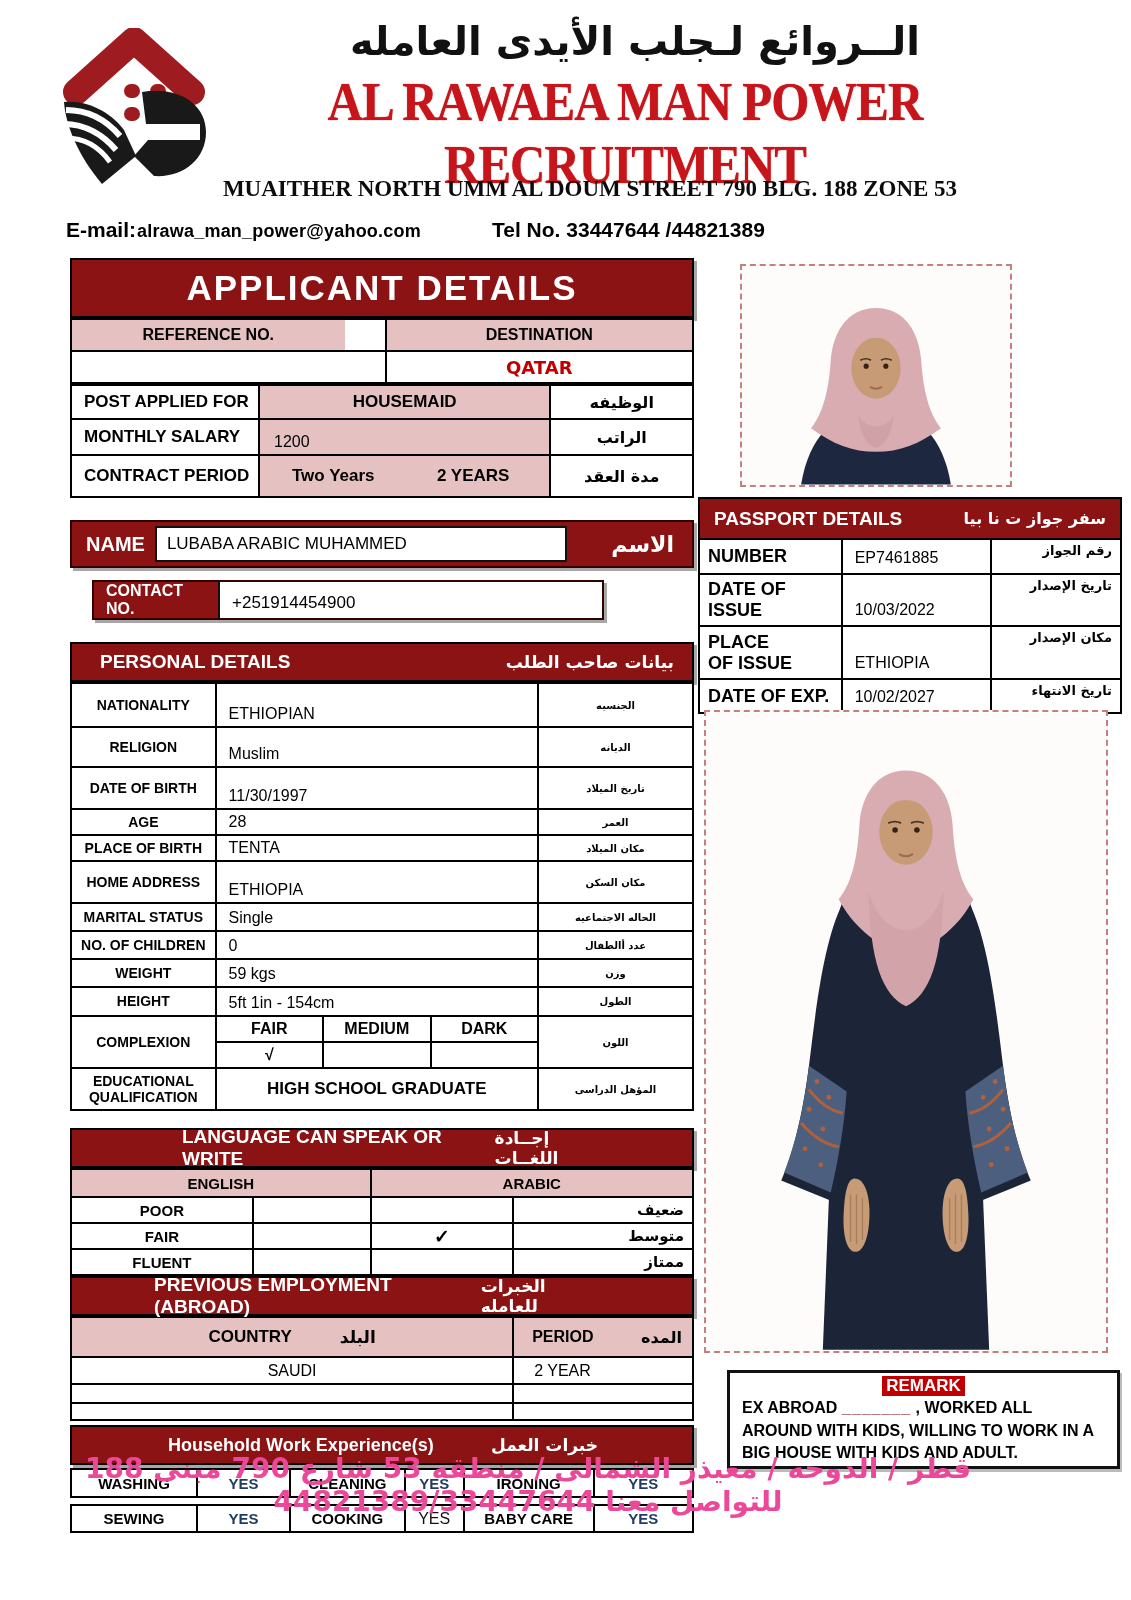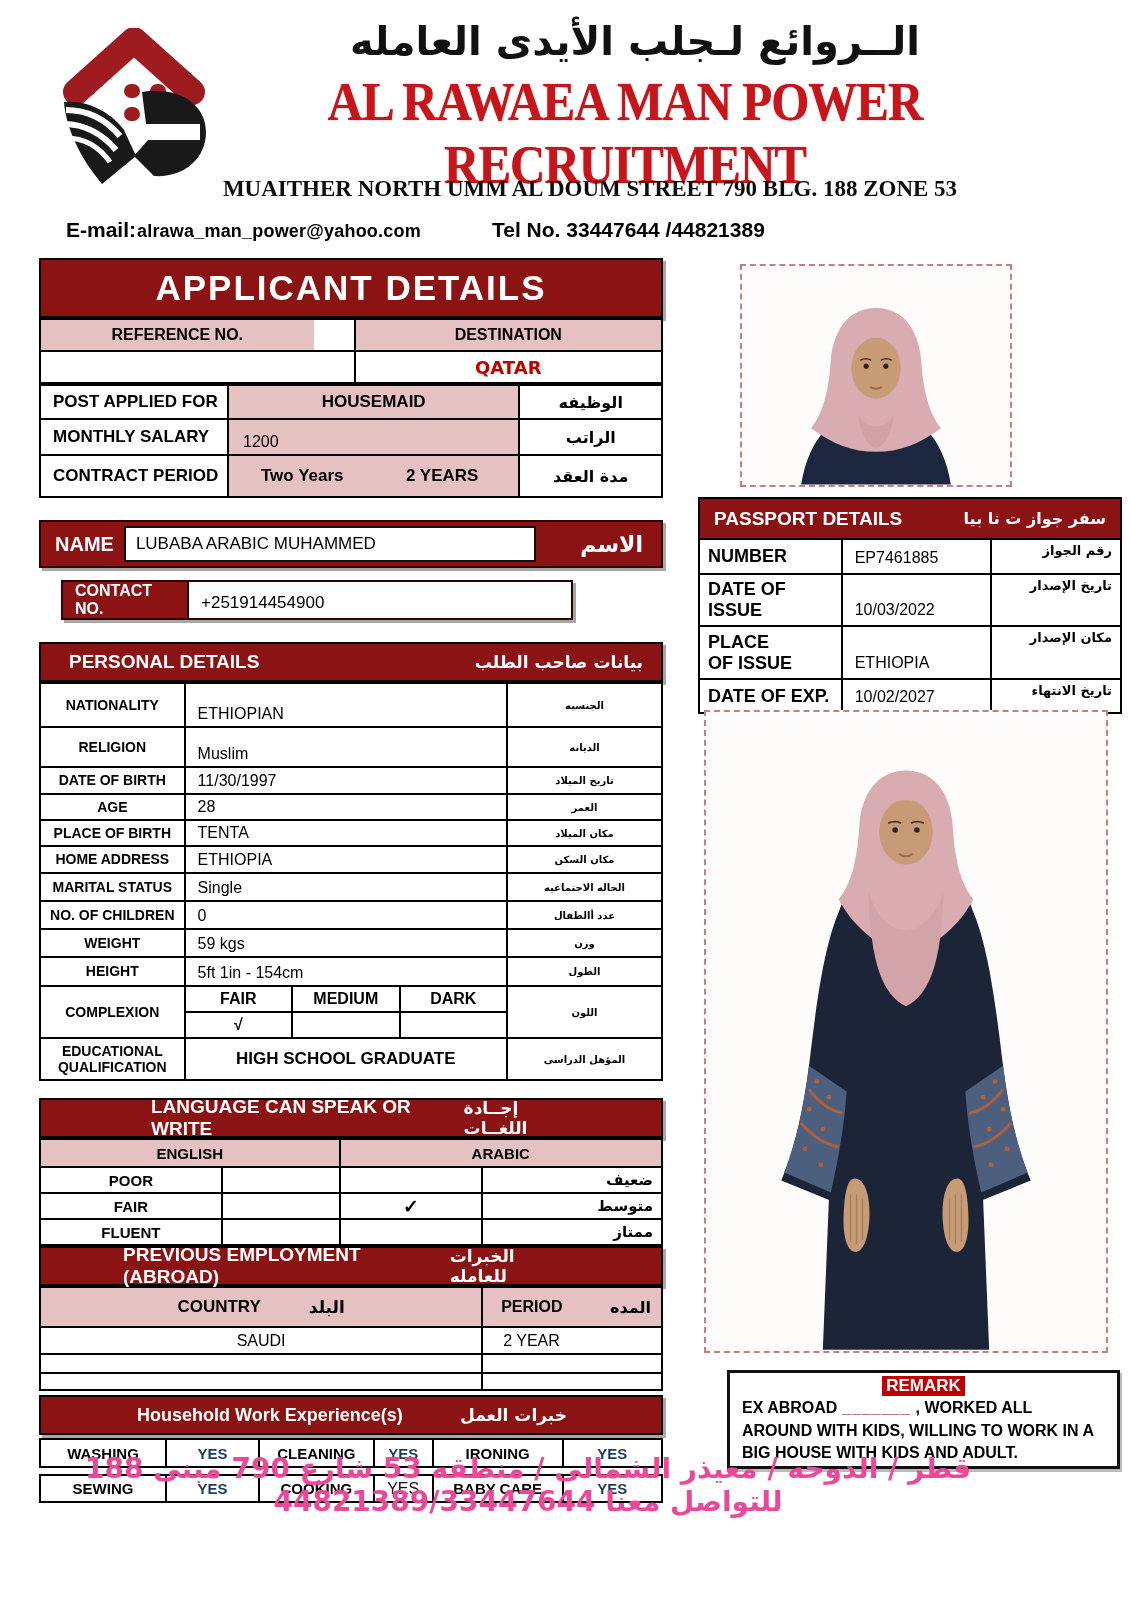--- a/index.html
+++ b/index.html
@@ -26,21 +26,21 @@
   .hdr-address {
     position:absolute; left:120px; top:176px; width:940px; text-align:center;
     font-family:"Liberation Serif", serif; font-weight:bold; font-size:23px; color:#0c0c0c;
   }
   .hdr-contact { position:absolute; left:4px; top:218px; width:1131px; height:30px; }
   .email-label { position:absolute; left:62px; top:0; font-size:21px; font-weight:bold; }
   .email-value { position:absolute; left:133px; top:3px; font-size:18px; font-weight:bold; letter-spacing:0.2px; }
   .tel-value   { position:absolute; left:488px; top:0; font-size:21px; font-weight:bold; }
 
   
-  .left-col { position:absolute; left:39px; top:258px; width:624px;border-radius:16px; }
+  .left-col { position:absolute; left:70px; top:258px; width:624px;border-radius:16px; }
   .maroon { background:#8b1313; color:#fff; }
   .pinkbg { background:#e5c1c1; }
   .tbl { border:2px solid #000; background:#fff; }
   .trow { display:flex; border-top:2px solid #000; align-items:stretch; }
   .trow:first-child { border-top:none; }
   .tcell { border-left:2px solid #000; display:flex; align-items:center; min-width:0; }
   .tcell:first-child { border-left:none; }
 
   .applicant-title {
     height:60px; border:2px solid #000; display:flex; align-items:center; justify-content:center;
@@ -84,21 +84,21 @@
     height:40px; display:flex; align-items:center; justify-content:space-between;
     border:2px solid #000; padding:0 18px 0 28px; font-weight:bold; font-size:19px;
     box-shadow:3px 3px 0 rgba(60,60,60,.45);
   }
   .sec-hdr .ar { font-size:17px; font-weight:bold; }
 
   .personal { margin-top:22px; }
   .p-label { width:23%; justify-content:center; font-weight:bold; font-size:14px; text-align:center; line-height:1.15; }
   .p-value { width:52%; padding-left:12px; font-size:16px; align-items:flex-end; padding-bottom:3px; }
   .p-ar { width:25%; justify-content:center; font-weight:bold; font-size:10px; }
-  .ph42{height:42px;} .ph40{height:40px;} .ph27{height:27px;} .ph26{height:26px;}
+  .ph42{height:42px;} .ph40{height:40px;} .ph27{height:42px;} .ph26{height:26px;}
   .ph28{height:28px;} .ph29{height:29px;} .ph52{height:52px;} .phe{height:42px;}
   .cplx-wrap { flex-direction:column; align-items:stretch; padding:0; }
   .cplx-row { display:flex; flex:1; border-top:2px solid #000; }
   .cplx-row:first-child { border-top:none; }
   .cplx-cell { border-left:2px solid #000; flex:1; display:flex; align-items:center; justify-content:center; font-weight:bold; font-size:16px; }
   .cplx-cell:first-child { border-left:none; }
   .edu-value { justify-content:center; font-weight:bold; font-size:17px; padding-left:0; align-items:center; padding-bottom:0; }
 
   .lang { margin-top:17px; }
   .lang .trow { height:26px; }

